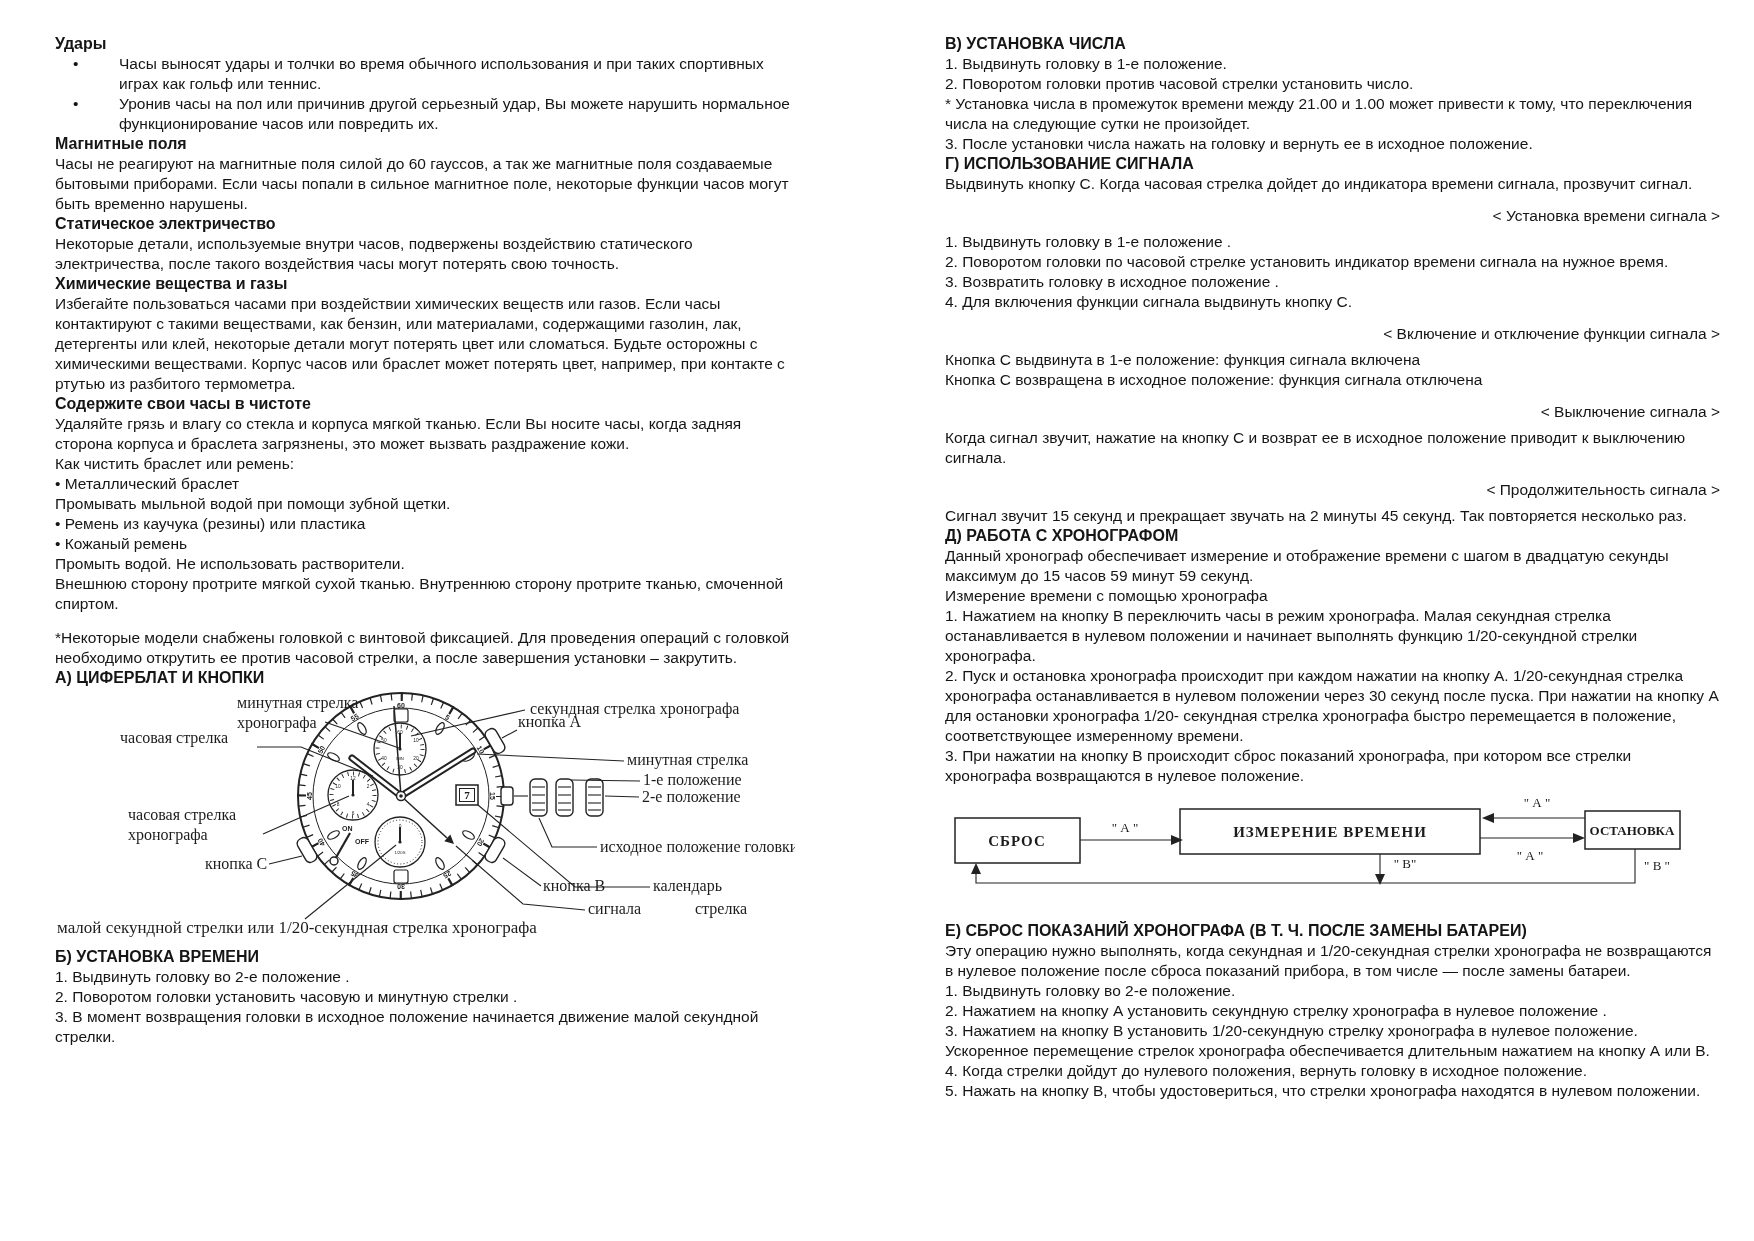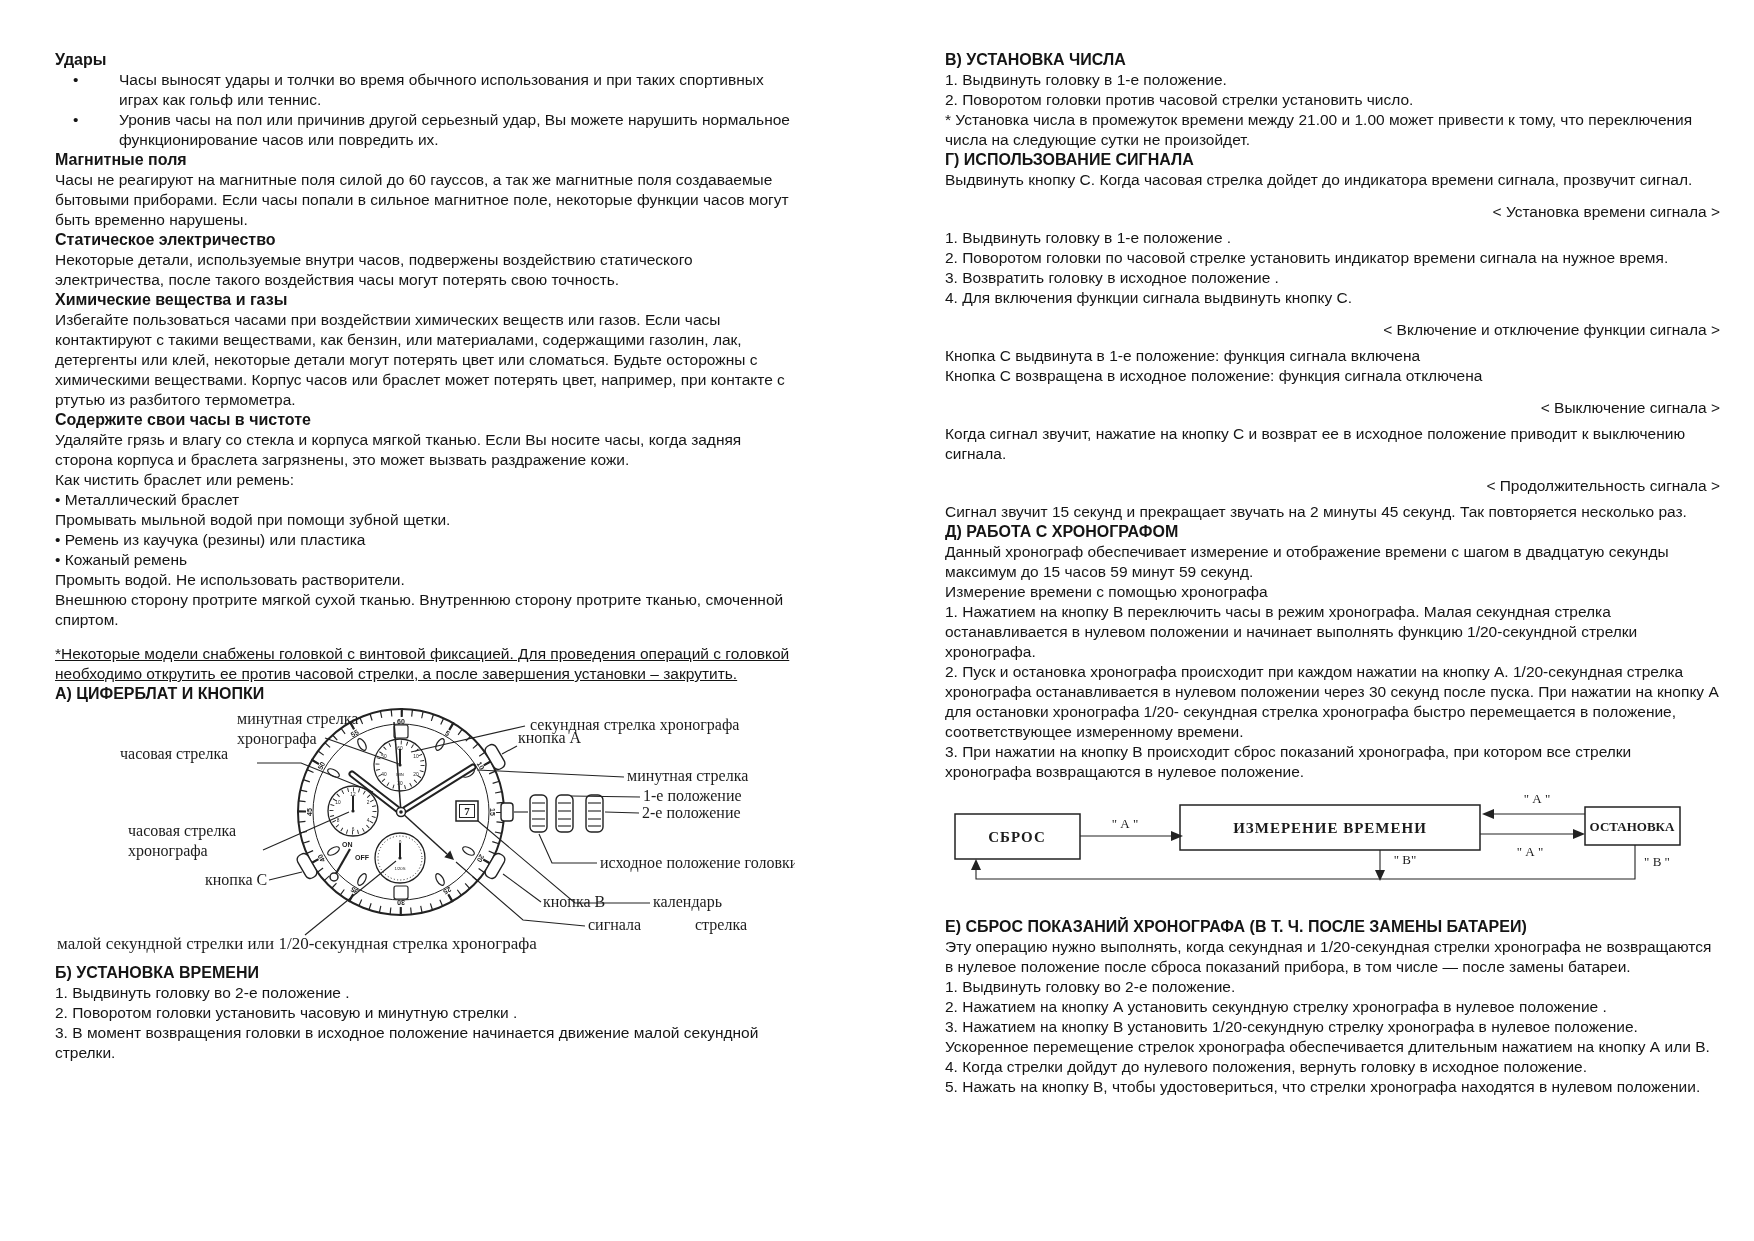--- a/index.html
+++ b/index.html
@@ -1,24 +1,24 @@
 <!DOCTYPE html>
 <html lang="ru"><head>
 <meta charset="utf-8">
 <style>
   html,body{margin:0;padding:0;background:#e8e8e8;}
   .page{position:relative;width:1754px;height:1241px;background:#ffffff;
         font-family:"Liberation Sans",sans-serif;color:#151515;overflow:hidden;}
-  .col{position:absolute;top:50px;font-size:15.5px;line-height:20px;}
+  .col{position:absolute;top:34px;font-size:15.5px;line-height:20px;}
   .col-left{left:55px;width:735px;}
   .col-right{left:945px;width:775px;}
   h2{font-size:16px;line-height:20px;margin:0;font-weight:bold;}
   .mt{}
   p{margin:0;}
-  .note{margin-top:14px;text-decoration:underline;}
+  .note{margin-top:14px;}
   ul.dots{list-style:none;margin:0;padding:0;}
   ul.dots li{position:relative;padding-left:64px;}
   ul.dots li::before{content:"\2022";position:absolute;left:18px;top:0;}
   .sub{margin:12px 0 6px 0;text-align:right;}
   .diagram{display:block;margin-top:4px;}
   .flow{display:block;margin:12px 0 8px 0;}
   
   svg text{fill:#1c1c1c;}
   .lbl{font-family:"Liberation Serif",serif;font-size:16px;}
   .lbl-big{font-family:"Liberation Serif",serif;font-size:17px;}
@@ -233,20 +233,21 @@
     <p>1. Выдвинуть головку во 2-е положение .</p>
     <p>2. Поворотом головки установить часовую и минутную стрелки .</p>
     <p>3. В момент возвращения головки в исходное положение начинается движение малой секундной стрелки.</p>
   </div>
 
   <div class="col col-right">
     <h2>В) УСТАНОВКА ЧИСЛА</h2>
     <p>1. Выдвинуть головку в 1-е положение.</p>
     <p>2. Поворотом головки против часовой стрелки установить число.</p>
     <p>* Установка числа в промежуток времени между 21.00 и 1.00 может привести к тому, что переключения числа на следующие сутки не произойдет.</p>
+    <p>3. После установки числа нажать на головку и вернуть ее в исходное положение.</p>
 
     <h2>Г) ИСПОЛЬЗОВАНИЕ СИГНАЛА</h2>
     <p>Выдвинуть кнопку С. Когда часовая стрелка дойдет до индикатора времени сигнала, прозвучит сигнал.</p>
 
     <p class="sub">&lt;  Установка времени сигнала  &gt;</p>
     <p>1. Выдвинуть головку в 1-е положение .</p>
     <p>2. Поворотом головки по часовой стрелке установить индикатор времени сигнала на нужное время.</p>
     <p>3. Возвратить головку в исходное положение .</p>
     <p>4. Для включения функции сигнала выдвинуть кнопку С.</p>
 

